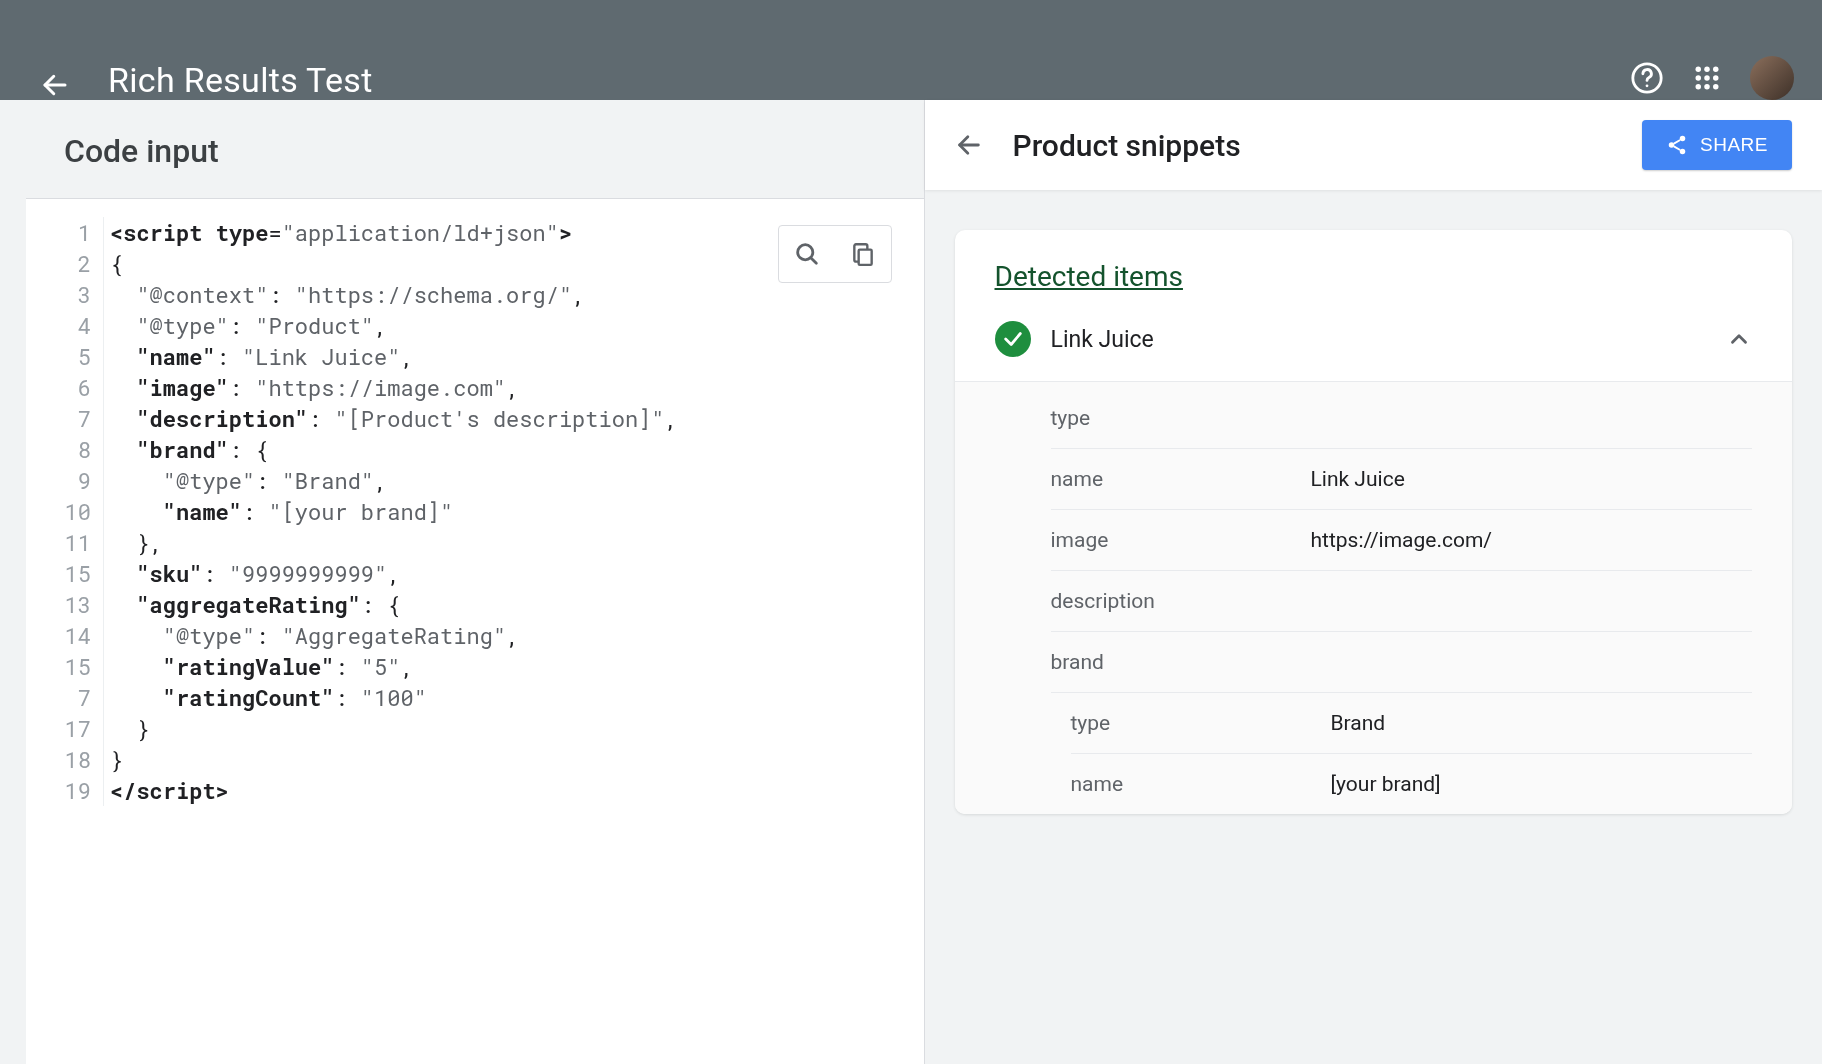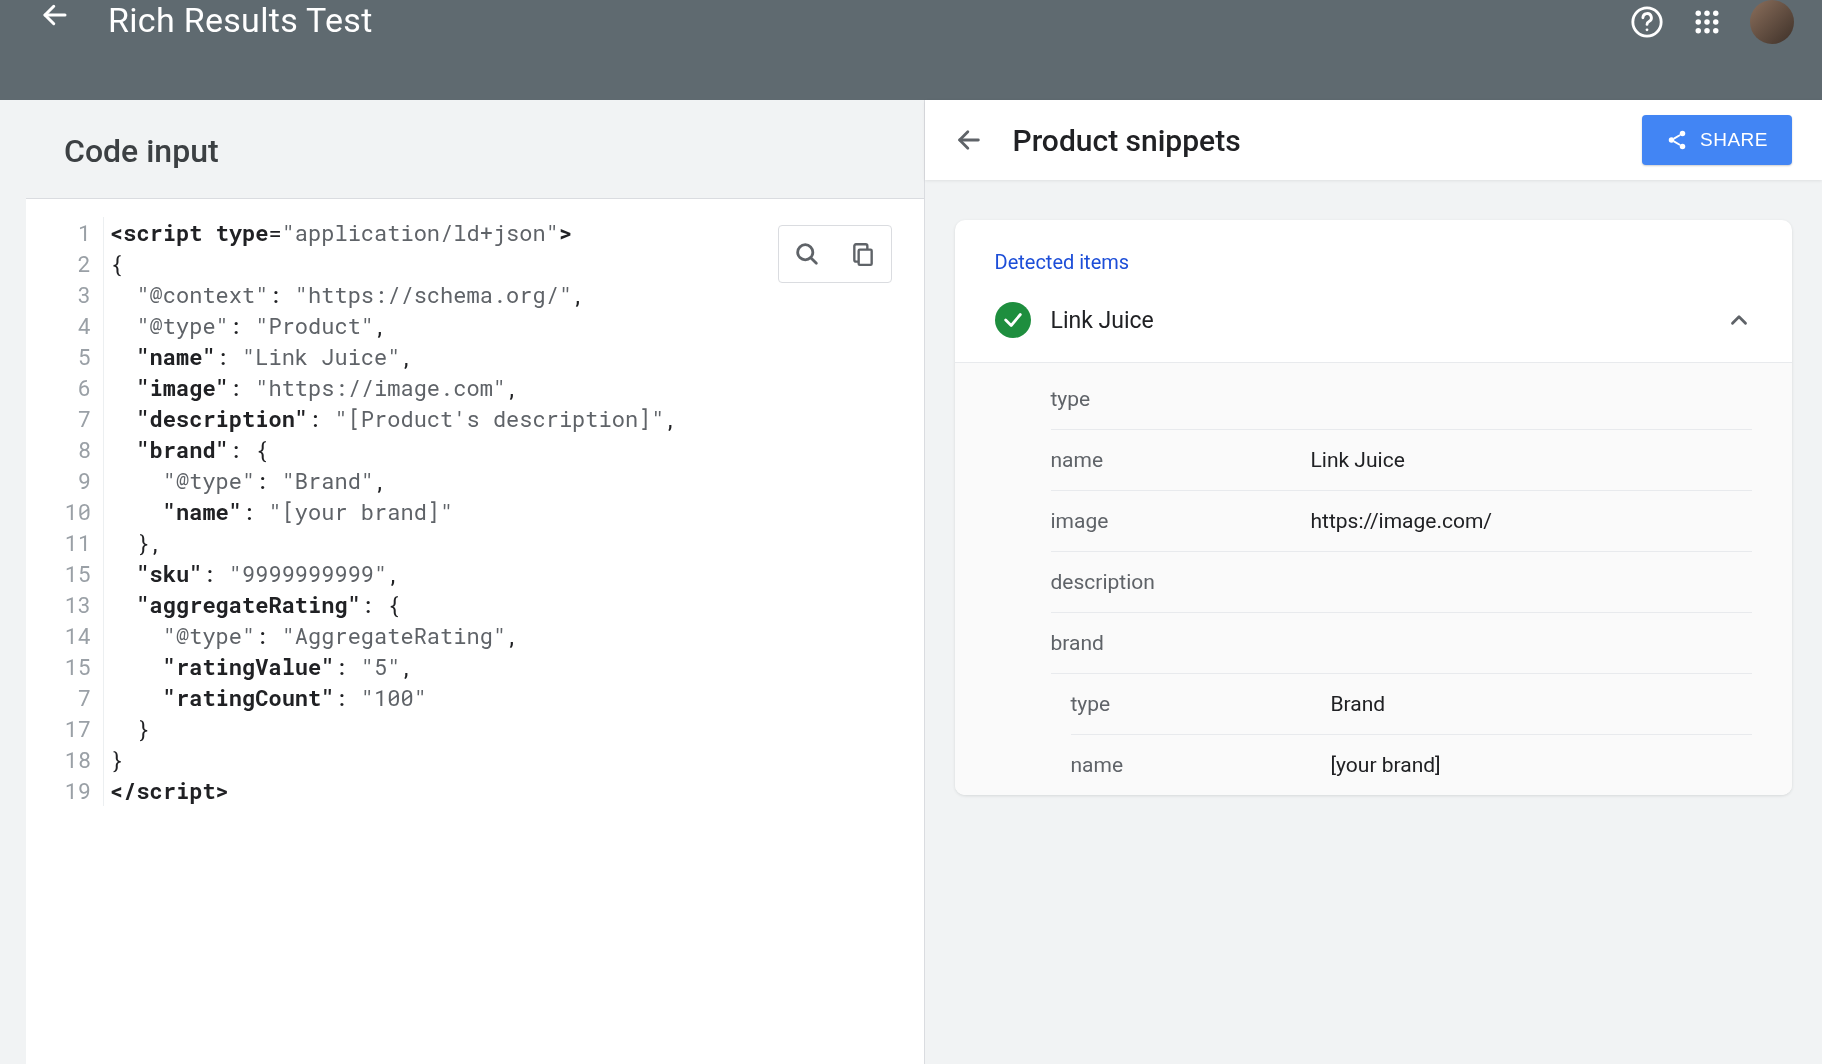--- a/index.html
+++ b/index.html
@@ -3,21 +3,21 @@
   <meta charset="utf-8">
   <style>
     * { margin: 0; padding: 0; box-sizing: border-box; }
     body { font-family: 'Roboto', 'Helvetica Neue', Arial, sans-serif; background: #f1f3f4; color: #202124; }
     
     
     .header {
       background: #5f6a70;
       height: 100px;
       display: flex;
-      align-items: flex-start;
+      align-items: flex-end;
       padding: 0 28px 0 40px;
       color: #fff;
     }
     .header-back { margin-right: 38px; display:flex; align-items:center; }
     .header-title { font-size: 34px; font-weight: 400; letter-spacing: 0.3px; flex: 1; }
     .header-actions { display: flex; align-items: center; gap: 28px; }
     .avatar {
       width: 44px; height: 44px; border-radius: 50%;
       background: linear-gradient(135deg, #8b6f5c 0%, #3d3028 100%);
       display:inline-block;
@@ -78,21 +78,21 @@
     .code-lines { padding-left: 6px; color:#202124; }
     .code-lines .line { height:31px; }
     .tok-key { font-weight:700; color:#202124; }
     .tok-str { color:#5f6368; }
     .tok-punc { color:#202124; }
     .tok-tag { font-weight:700; }
 
     
     .result-header {
       background:#fff;
-      height: 80px;
+      height: 90px;
       display:flex;
       align-items:center;
       padding: 0 30px;
       box-shadow: 0 1px 3px rgba(0,0,0,0.08);
       position:relative;
       z-index:1;
     }
     .result-back { margin-right: 30px; color:#5f6368; display:flex; }
     .result-title { flex:1; font-size:30px; font-weight:500; color:#202124; }
     .share-btn {
@@ -112,22 +112,23 @@
     
     .result-body { padding: 40px 30px; flex:1; overflow:auto; }
     .card {
       background:#fff;
       border-radius:10px;
       box-shadow: 0 1px 3px rgba(60,64,67,.15);
       overflow:hidden;
     }
     .card-section-label {
       padding: 30px 40px 18px;
-      color:#1d4ed8;
-      font-size:20px;
+      color:#14532d;
+      font-size:28px;
+      text-decoration:underline;
     }
     .detected-row {
       display:flex;
       align-items:center;
       padding: 10px 40px 24px;
       border-bottom:1px solid #e8eaed;
     }
     .check-circle {
       width:36px; height:36px; border-radius:50%;
       background:#1e8e3e;

